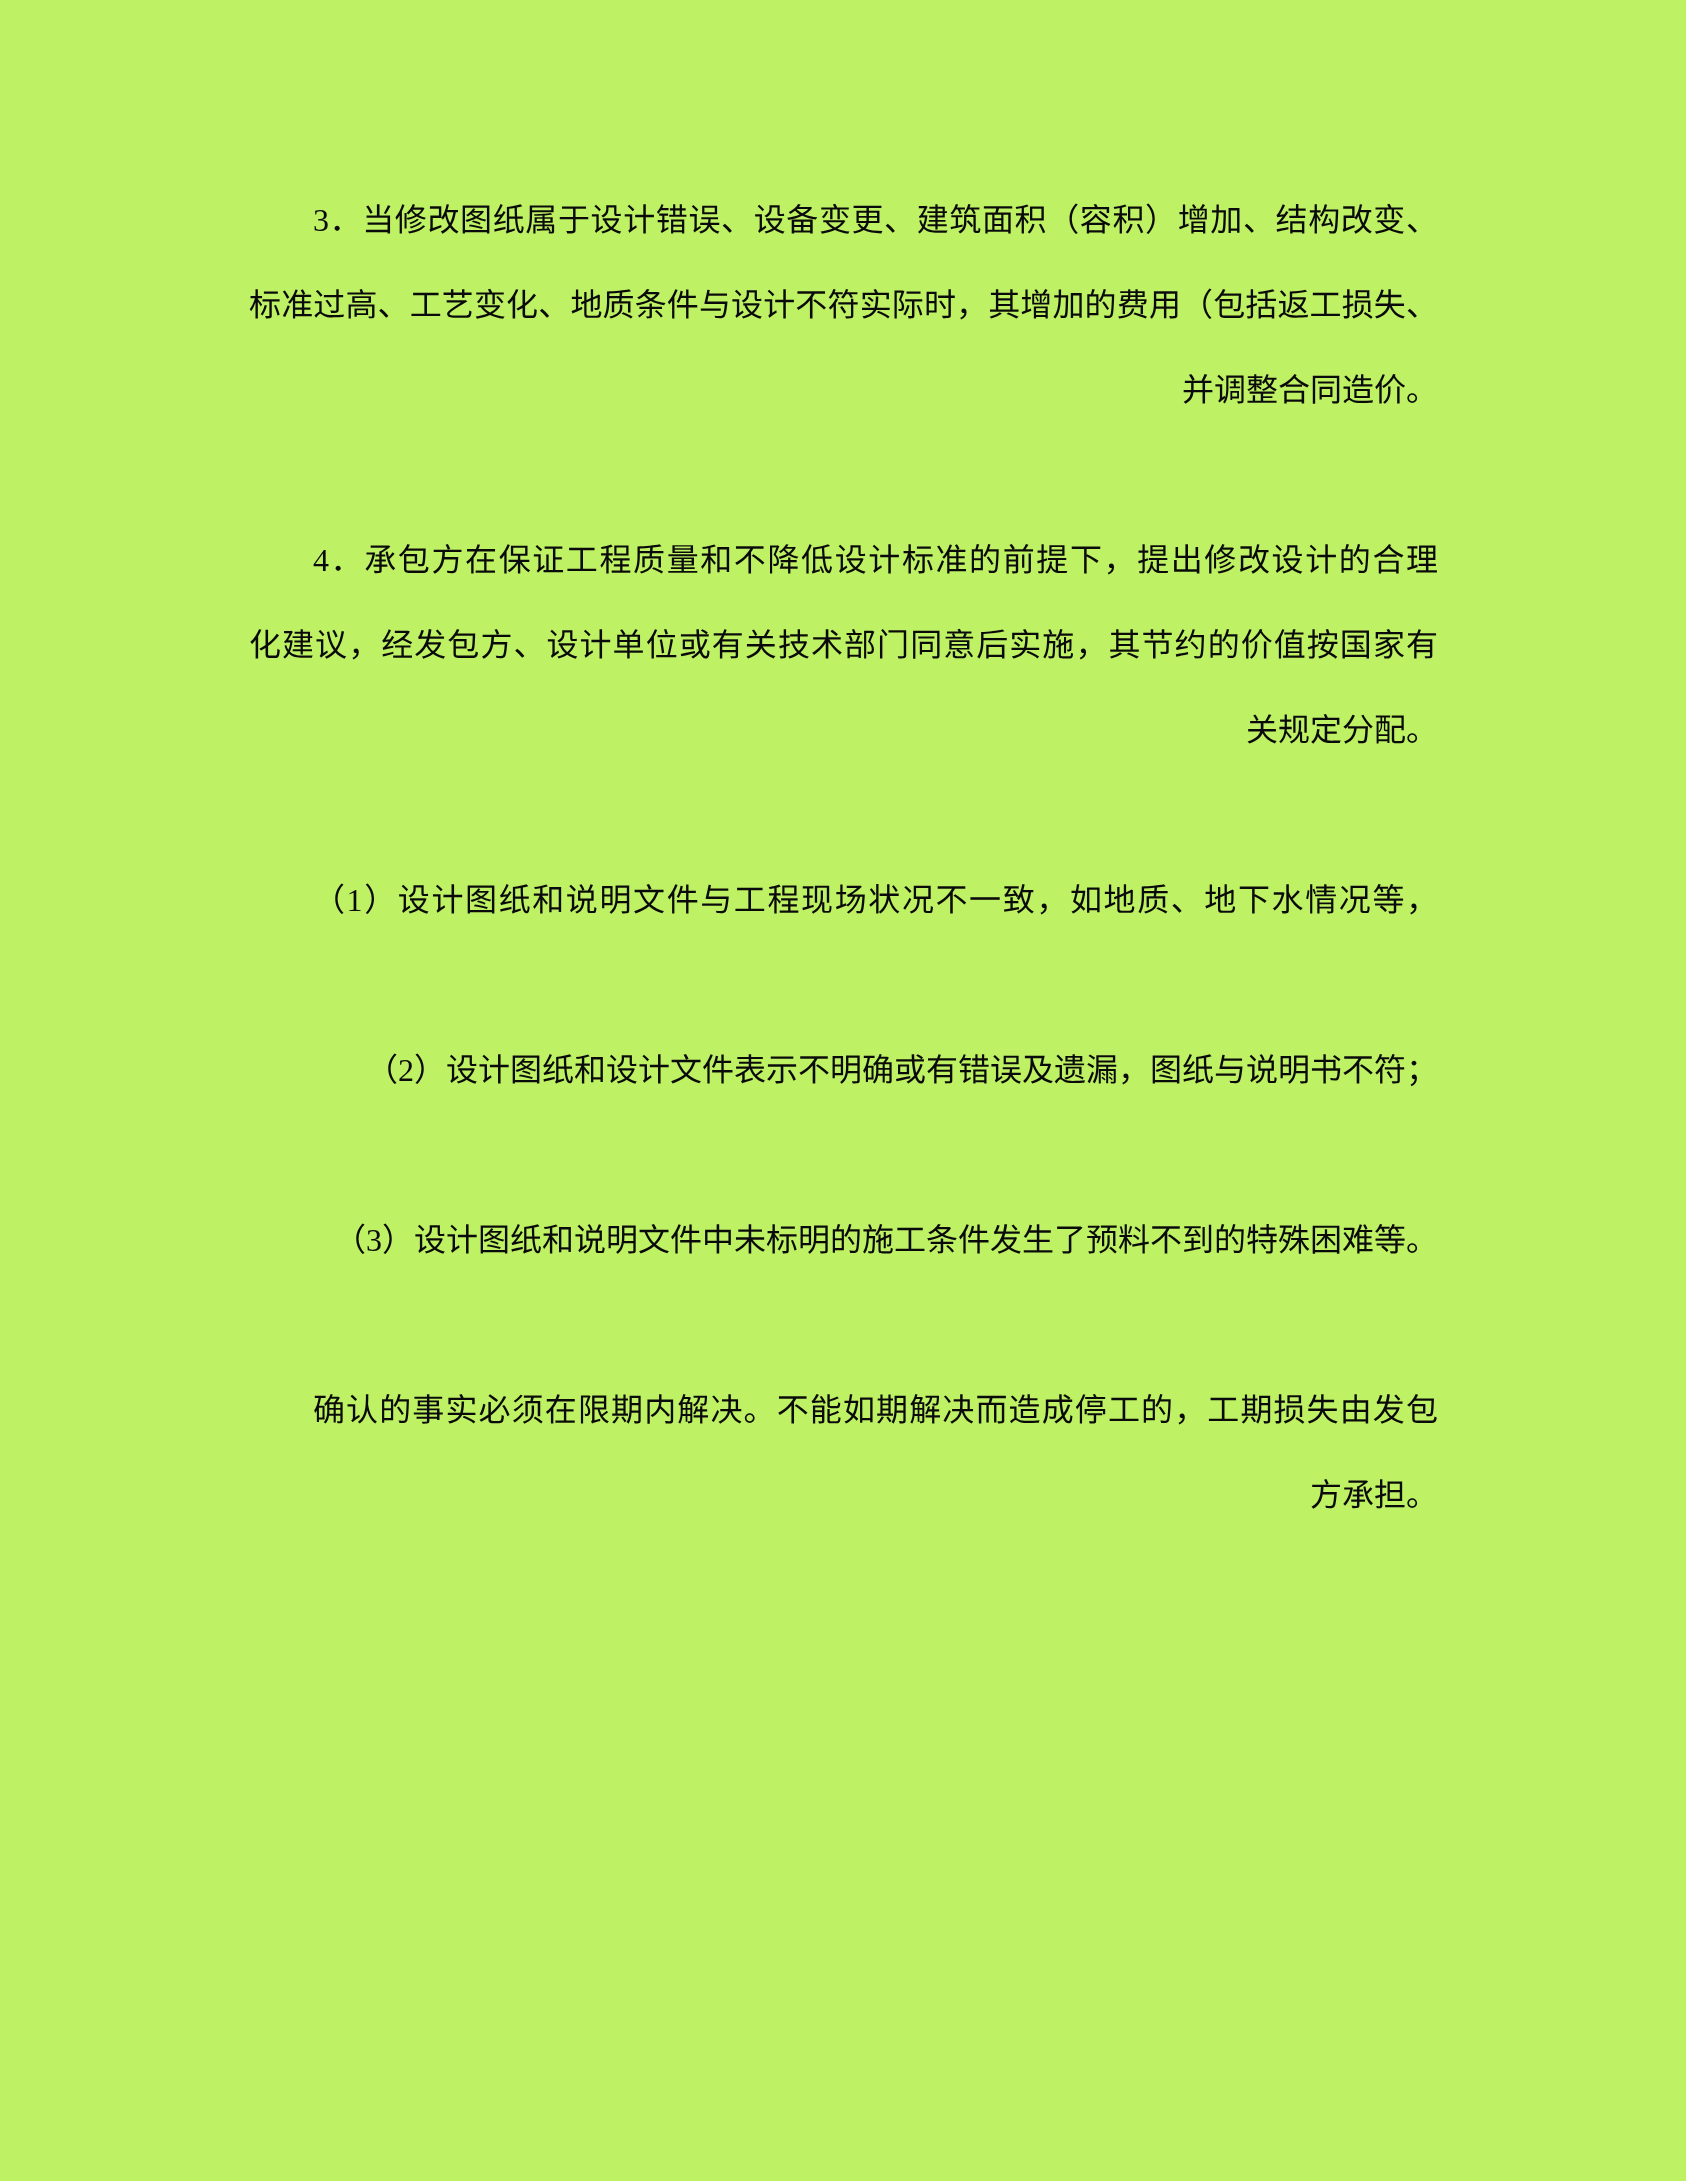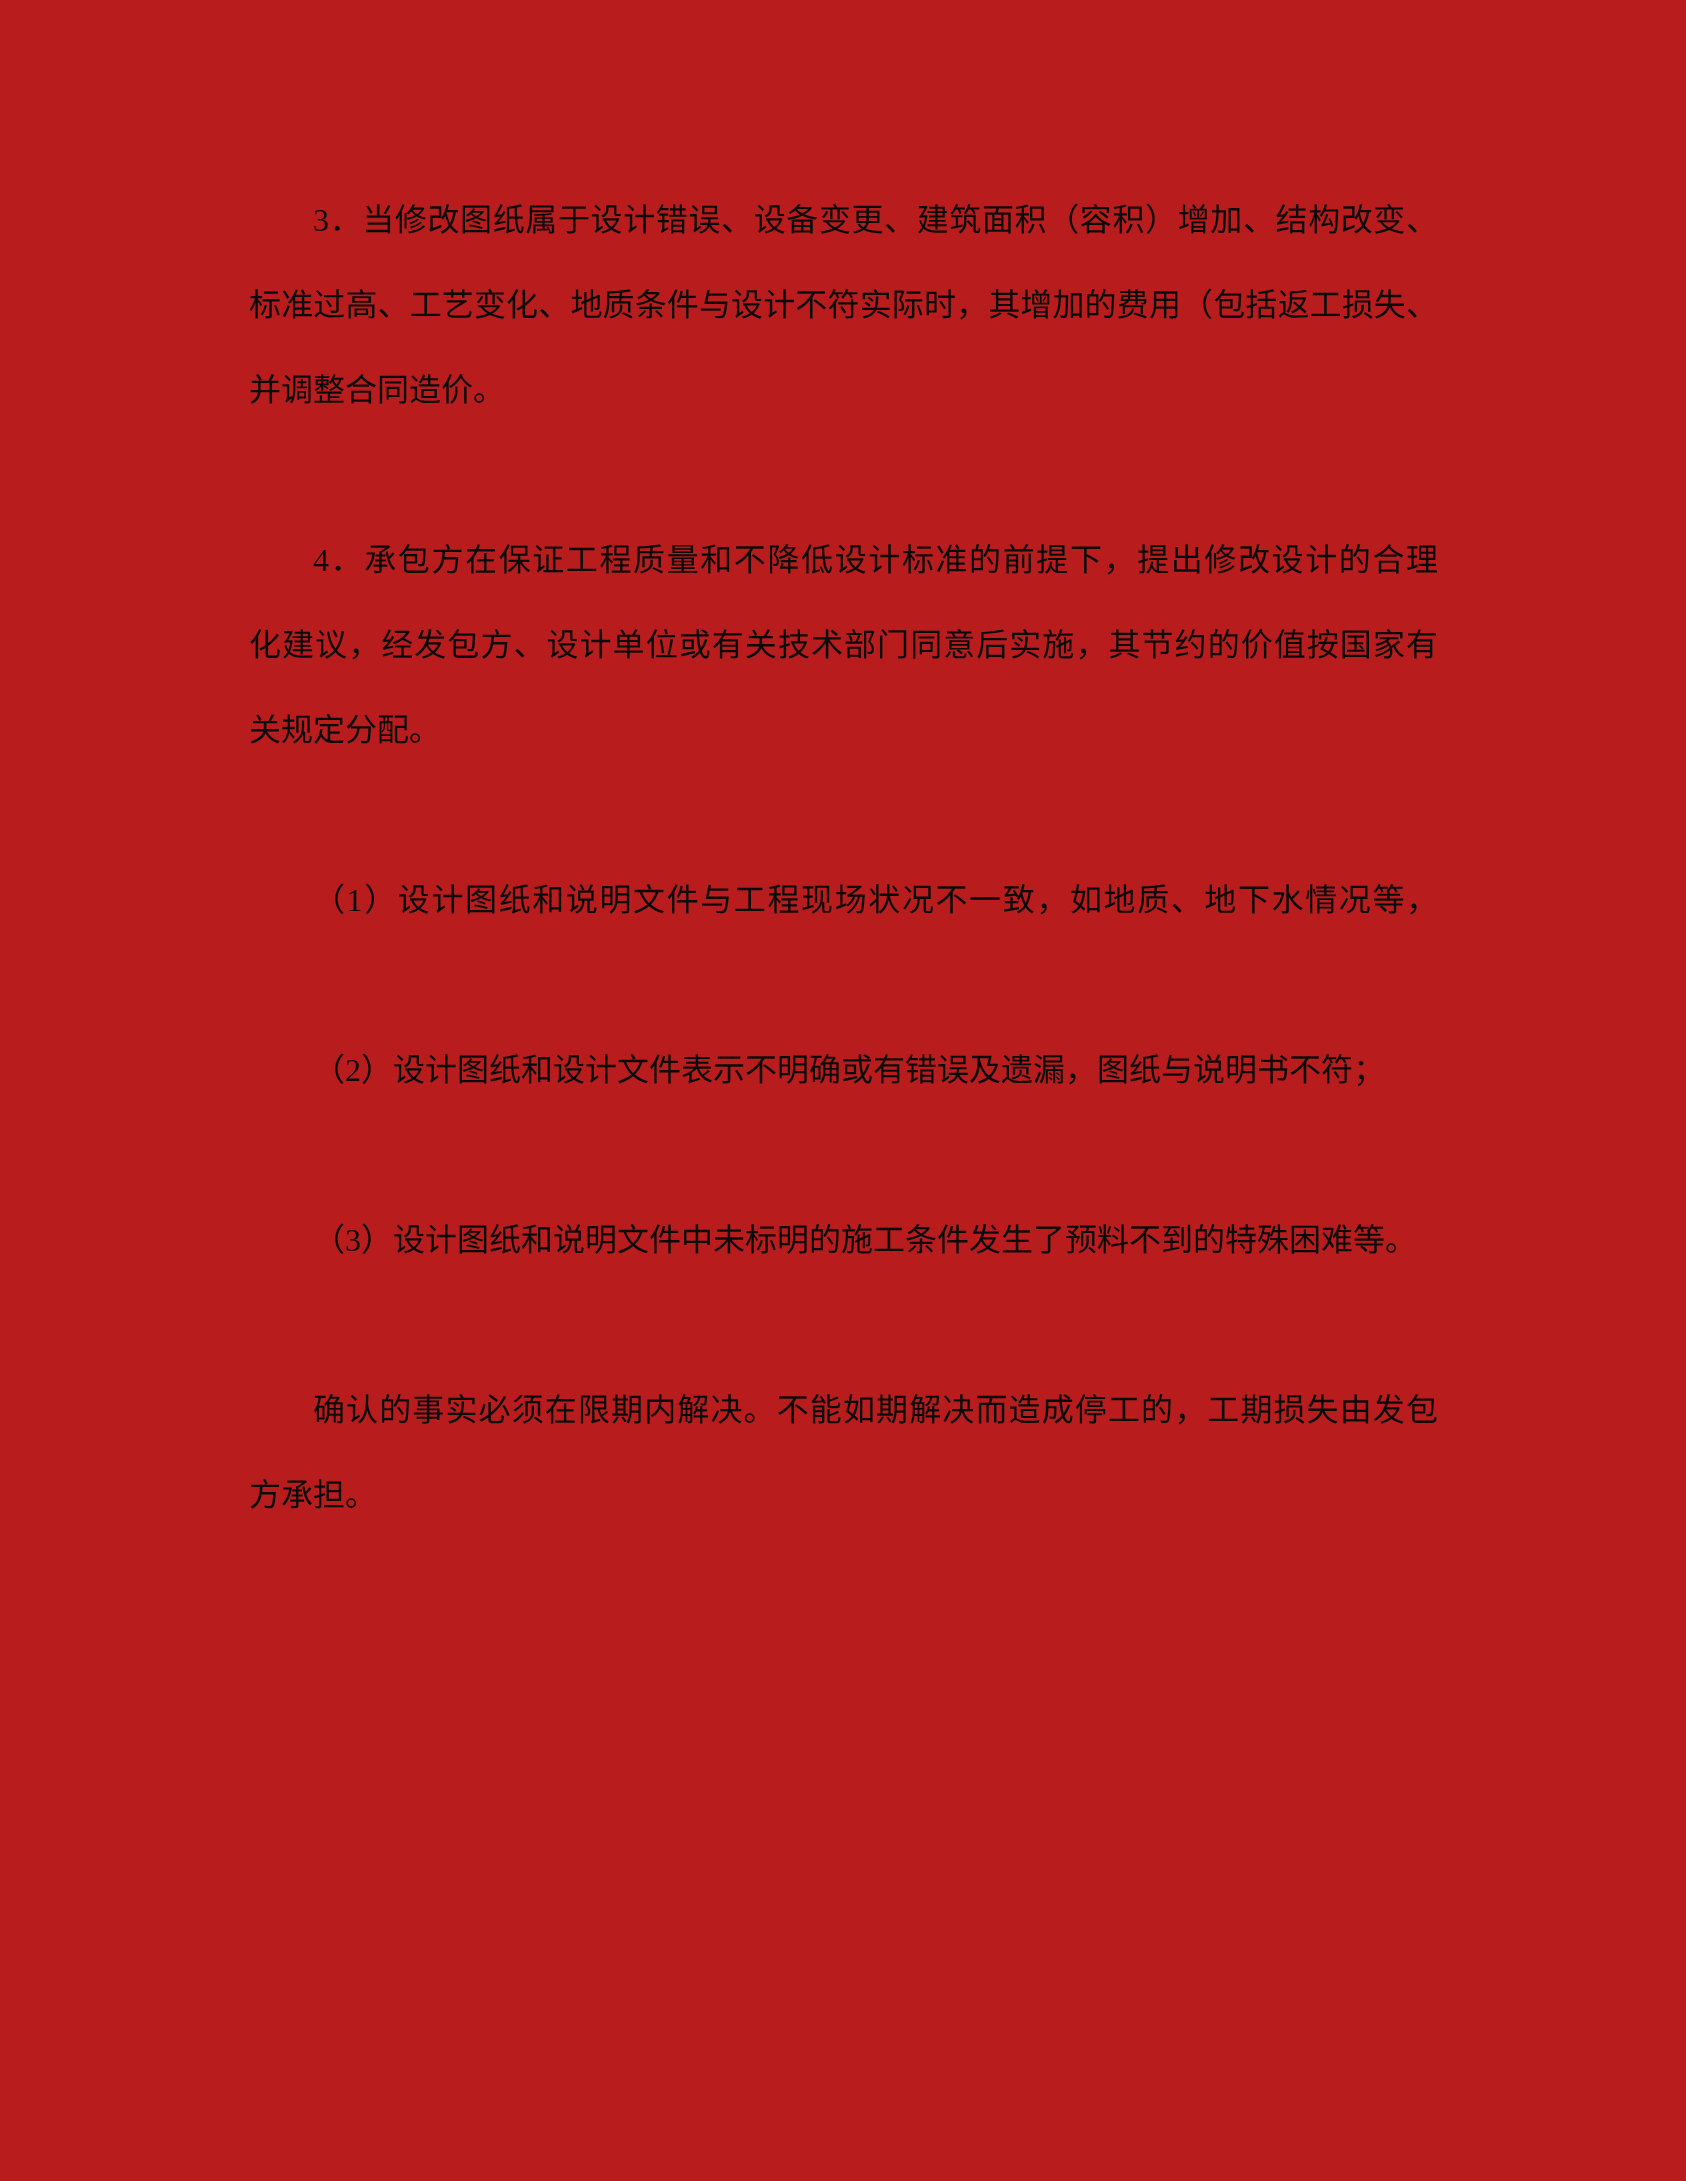--- a/index.html
+++ b/index.html
@@ -12,21 +12,21 @@
       background: #ffffff;
       position: relative;
       overflow: hidden;
     }
     .page {
       position: absolute;
       left: 0;
       top: 0;
       width: 1686px;
       height: 2182px;
-      background: #b91c1c;
+      background: #bef264;
     }
     .content {
       position: absolute;
       left: 249px;
       top: 178px;
       width: 1189px;
       color: #0a0a0a;
       font-family: "Liberation Serif", "DejaVu Serif", serif;
       font-size: 32px;
       -webkit-font-smoothing: antialiased;
@@ -35,21 +35,21 @@
       margin: 0 0 85px 0;
       padding: 0;
     }
     .para:last-child {
       margin-bottom: 0;
     }
     .line {
       height: 85px;
       line-height: 85px;
       overflow: hidden;
-      text-align: left;
+      text-align: right;
     }
     .line.fill {
       text-align: justify;
       text-align-last: justify;
     }
     .line.indent {
       text-indent: 64px;
     }
   </style>
 </head>

